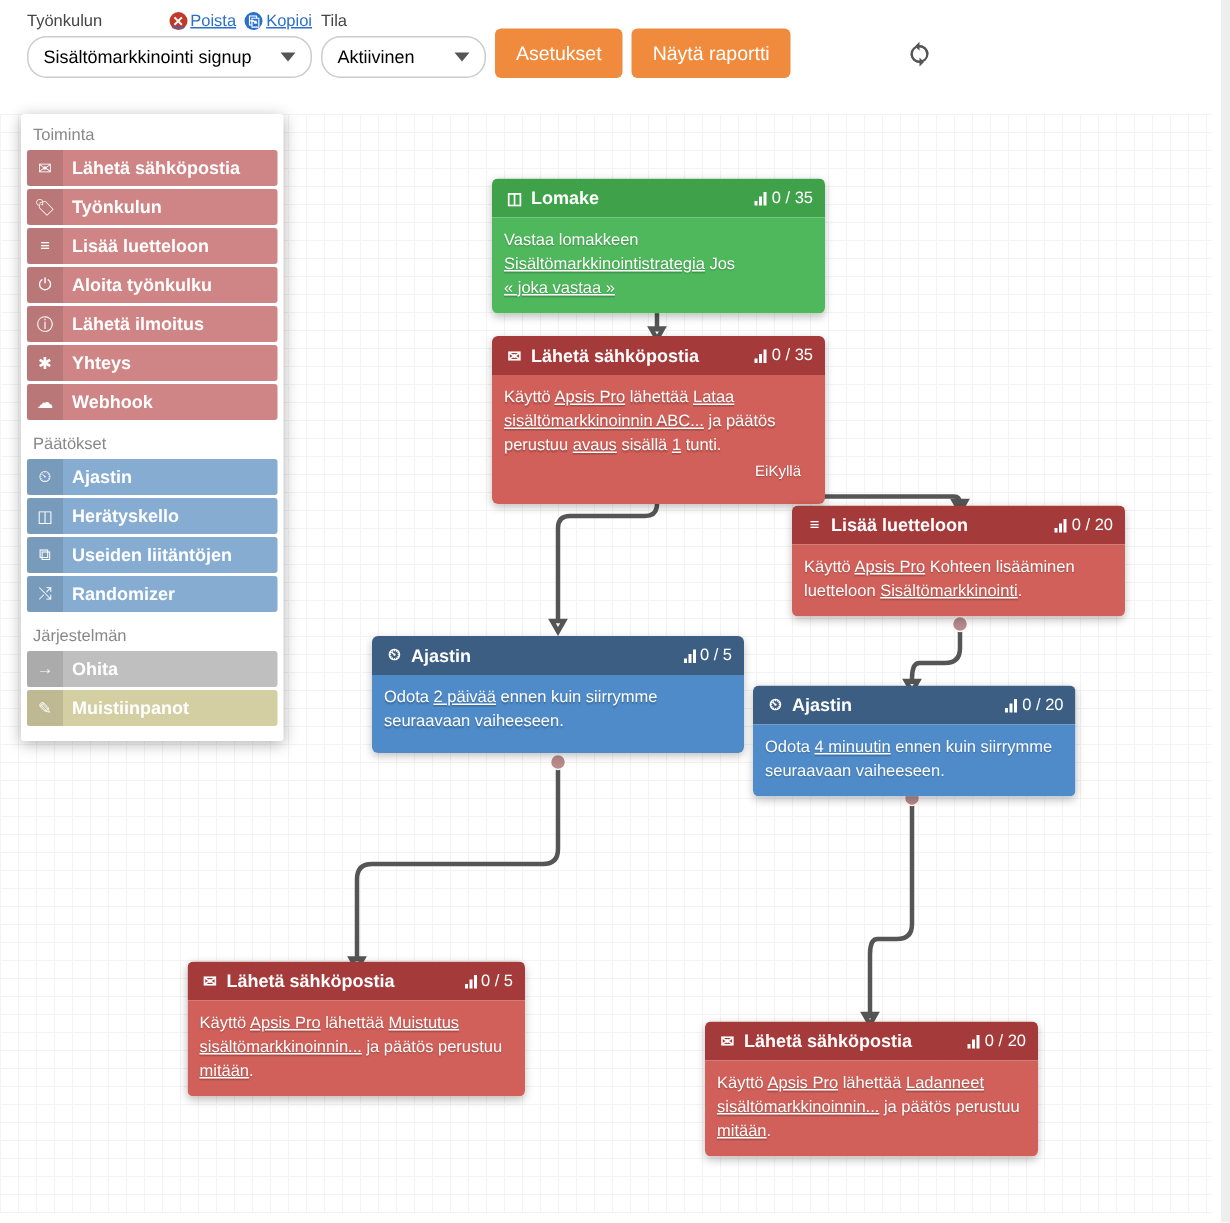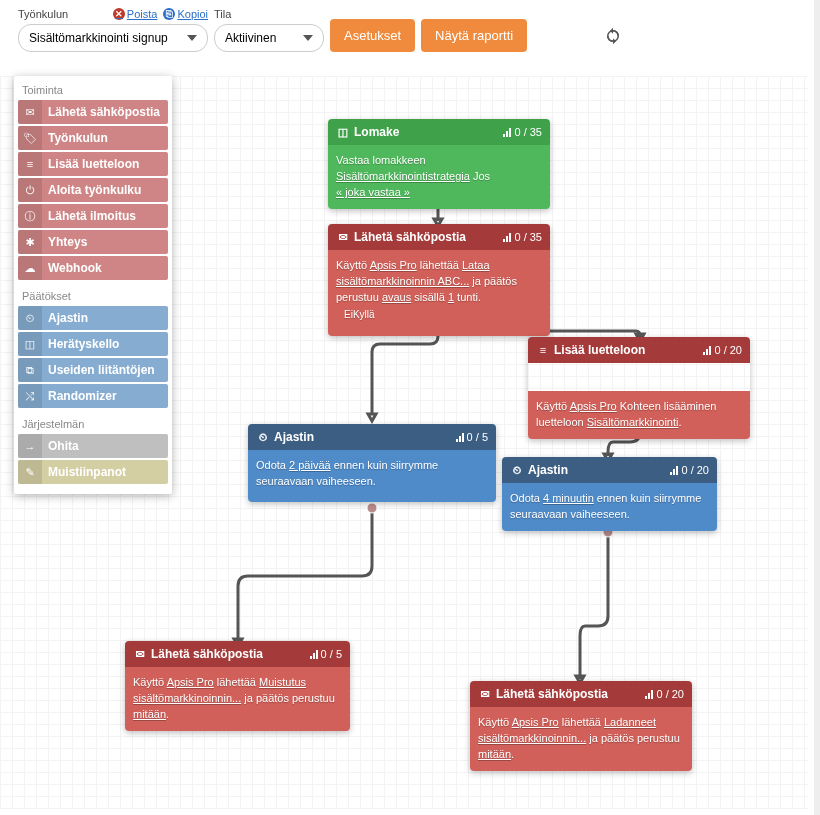--- a/index.html
+++ b/index.html
@@ -16,40 +16,40 @@
 .ci-blue { background: #2a6fc9; color: #fff; }
 .dropdown { background: #fff; border: 1px solid #ccc; border-radius: 13px; padding: 6px 10px; display: flex; align-items: center; justify-content: space-between; gap: 10px; }
 .dd-workflow { width: 190px; }
 .dd-state { width: 110px; }
 .caret { width: 0; height: 0; border-left: 5px solid transparent; border-right: 5px solid transparent; border-top: 6px solid #555; }
 .btn { border: none; border-radius: 4px; padding: 9px 14px; font-size: 13px; color: #fff; cursor: pointer; }
 .btn-orange { background: #f08b3d; }
 .btn-orange-alt { background: #f08b3d; }
 .refresh { width: 20px; height: 20px; color: #555; display: inline-flex; align-items: center; justify-content: center; margin-left: 70px; margin-bottom: 6px; }
 
-.sidebar { position: absolute; top: 76px; left: 14px; width: 158px; background: #fff; box-shadow: 0 2px 10px rgba(0,0,0,0.3); border-radius: 2px; z-index: 100; padding-bottom: 8px;}
+.sidebar { position: absolute; top: 76px; left: 14px; width: 175px; background: #fff; box-shadow: 0 2px 10px rgba(0,0,0,0.3); border-radius: 2px; z-index: 100; padding-bottom: 8px;}
 .sb-section { font-size: 11px; color: #888; padding: 8px 8px 4px; }
 .sb-item { display: flex; align-items: center; height: 24px; font-size: 12px; color: #fff; border-radius: 2px; margin: 0 4px 2px; }
 .sb-icon { width: 24px; display: inline-flex; align-items: center; justify-content: center; font-size: 11px; }
 .sb-red { background: #cf8585; } .sb-red .sb-icon { background: rgba(0,0,0,0.1); height:100%; }
 .sb-blue { background: #86add1; } .sb-blue .sb-icon { background: rgba(0,0,0,0.1); height:100%; }
 .sb-gray { background: #bfbfbf; } .sb-gray .sb-icon { background: rgba(0,0,0,0.1); height:100%; }
 .sb-yellow { background: #d4cea3; } .sb-yellow .sb-icon { background: rgba(0,0,0,0.1); height:100%; }
 .sb-label { padding-left: 6px; font-weight: bold; }
 
 .canvas { position: absolute; top: 76px; left: 0; right: 6px; bottom: 6px; background: #fff;
   background-image: linear-gradient(#f3f3f3 1px, transparent 1px), linear-gradient(90deg, #f3f3f3 1px, transparent 1px);
   background-size: 12px 12px; overflow: hidden; }
 
 .node { position: absolute; border-radius: 4px; overflow: hidden; box-shadow: 0 2px 6px rgba(0,0,0,0.25); }
 .node-header { display: flex; align-items: center; padding: 6px 8px; color: #fff; font-weight: bold; font-size: 12px; }
 .node-header .stat { margin-left: auto; font-size: 11px; font-weight: normal; display: flex; align-items: center; gap: 3px; }
 .node-body { padding: 8px; color: #fff; font-size: 11px; line-height: 1.45; text-shadow: 0 1px 1px rgba(0,0,0,0.25);}
 .node-body .ul { text-decoration: underline; }
-.node-labels { display: flex; justify-content: flex-start; padding: 2px 8px 6px; font-size: 10px; color: #fff; }
+.node-labels { display: flex; justify-content: flex-end; padding: 2px 8px 6px; font-size: 10px; color: #fff; }
 
 .green .node-header { background: #3fa24a; }
 .green .node-body { background: #4fb85c; }
 .red .node-header { background: #a43a3a; }
 .red .node-body { background: #d06059; }
 .blue .node-header { background: #3b5e82; }
 .blue .node-body { background: #4f8bc9; }
 
 .bars { display: inline-flex; gap: 1px; align-items: flex-end; height: 9px;}
 .bars span { width: 2px; background: #fff; display: inline-block; }
@@ -174,21 +174,21 @@
         <span>Lisää luetteloon</span>
         <span class="stat">
             <span class="bars">
               <span></span>
               <span></span>
               <span></span>
             </span>
             <span>0 / 20</span>
           </span>
       </div>
-      <div class="node-body" style="min-height:48px;margin-top:28px;">
+      <div class="node-body" style="min-height:48px;">
         <span>Käyttö </span><span class="ul">Apsis Pro</span><span> Kohteen lisääminen luetteloon </span><span class="ul">Sisältömarkkinointi</span><span>.</span>
       </div>
     </div>
 
     <div class="node blue" style="left:248px; top:348px; width:248px;">
       <div class="node-header">
         <span class="nicon">⏲</span>
         <span>Ajastin</span>
         <span class="stat">
             <span class="bars">

